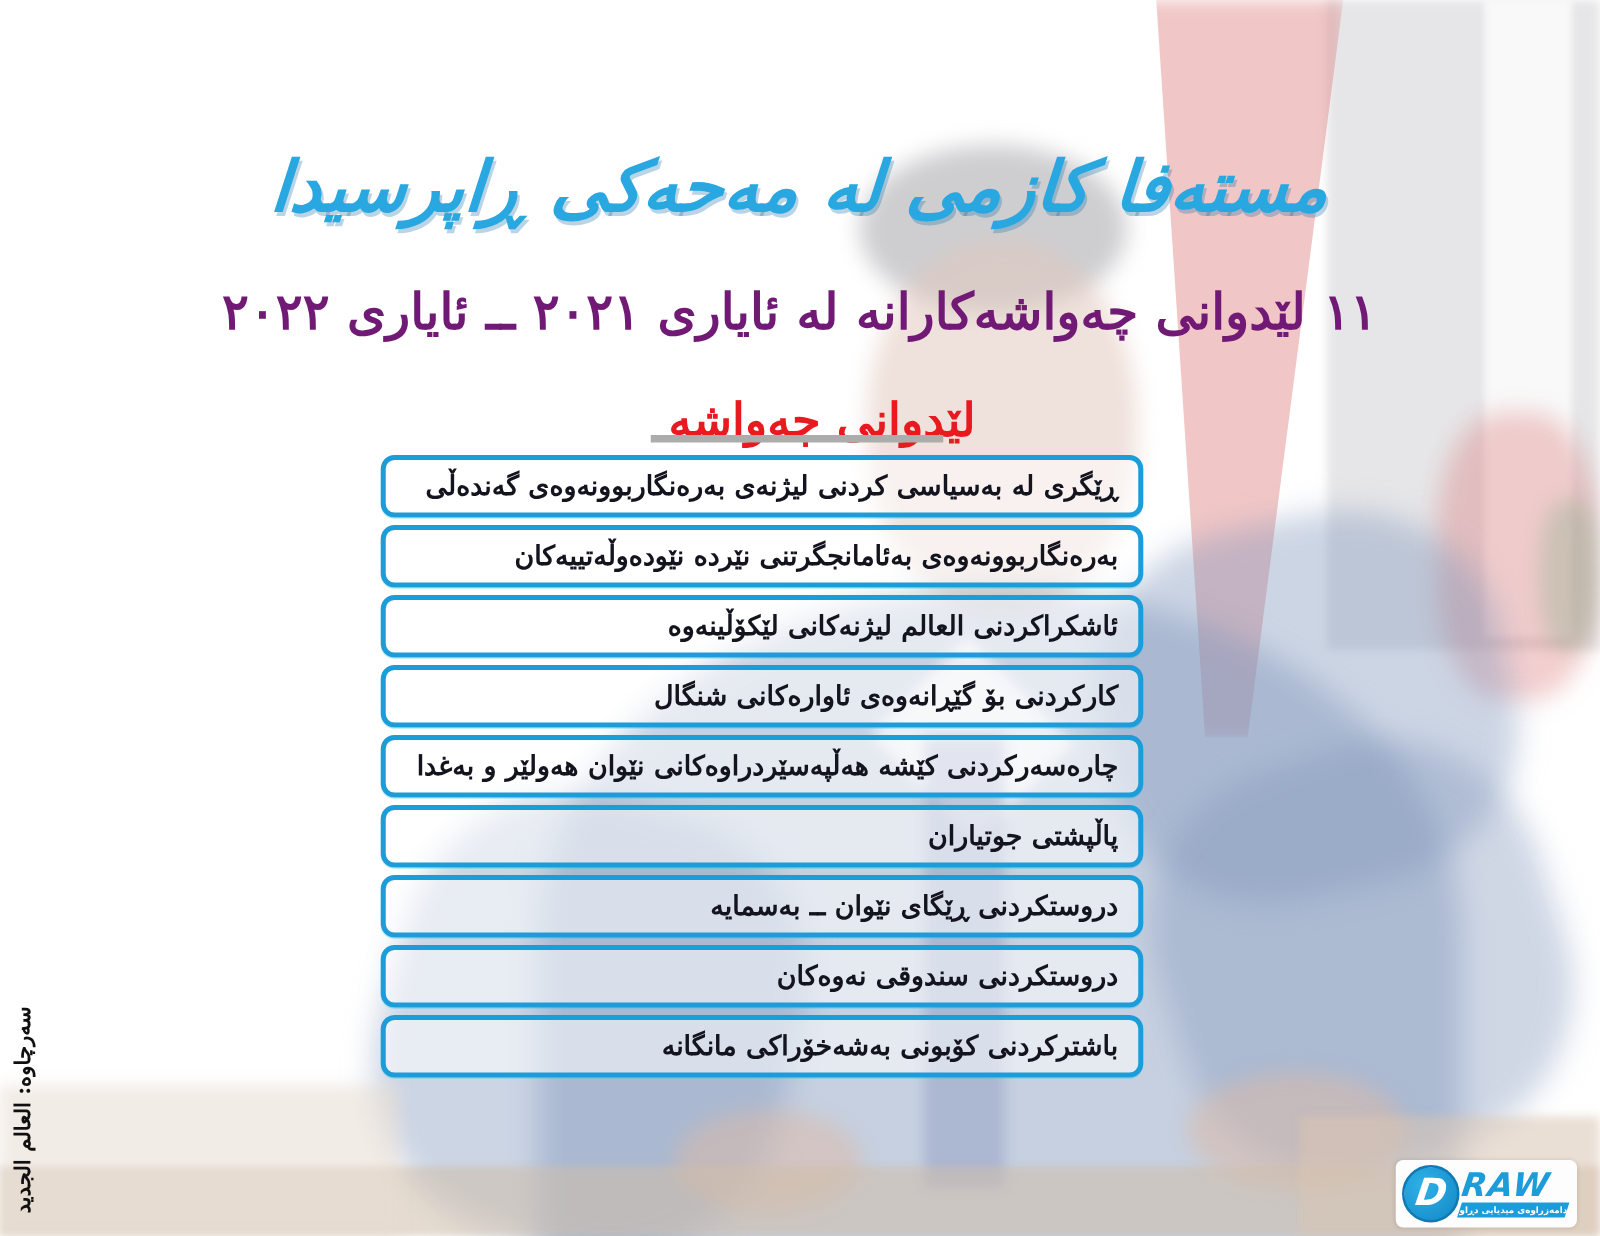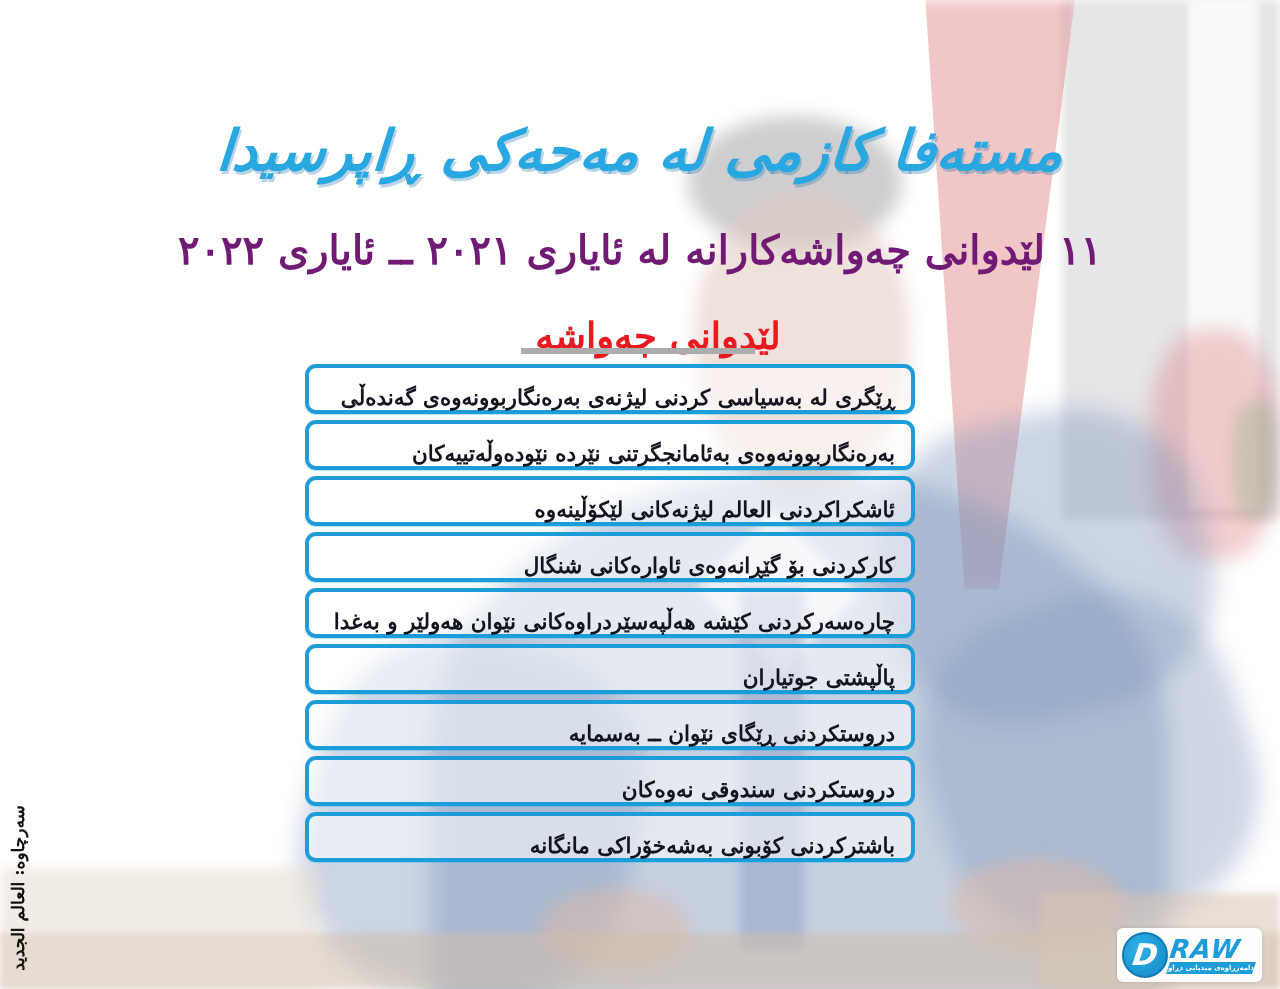--- a/index.html
+++ b/index.html
@@ -65,21 +65,21 @@
 
   .statements{
     position:absolute;top:364px;left:305px;width:610px;
     display:flex;flex-direction:column;gap:6px;
   }
   .stmt{
     box-sizing:border-box;height:50px;
     border:4px solid var(--accent,#1c9dd9);
     border-radius:11px;
     background:rgba(255,255,255,0.55);
-    display:flex;align-items:flex-end;
+    display:flex;align-items:center;
     padding:0 16px;
     box-shadow:0 1px 0 rgba(16,199,236,0.35);
   }
   .stmt span{
     font-family:"DejaVu Serif","Liberation Serif",serif;
     font-size:21.5px;font-weight:bold;color:var(--ink,#14141f);
     white-space:nowrap;
   }
 
   .source-note{

